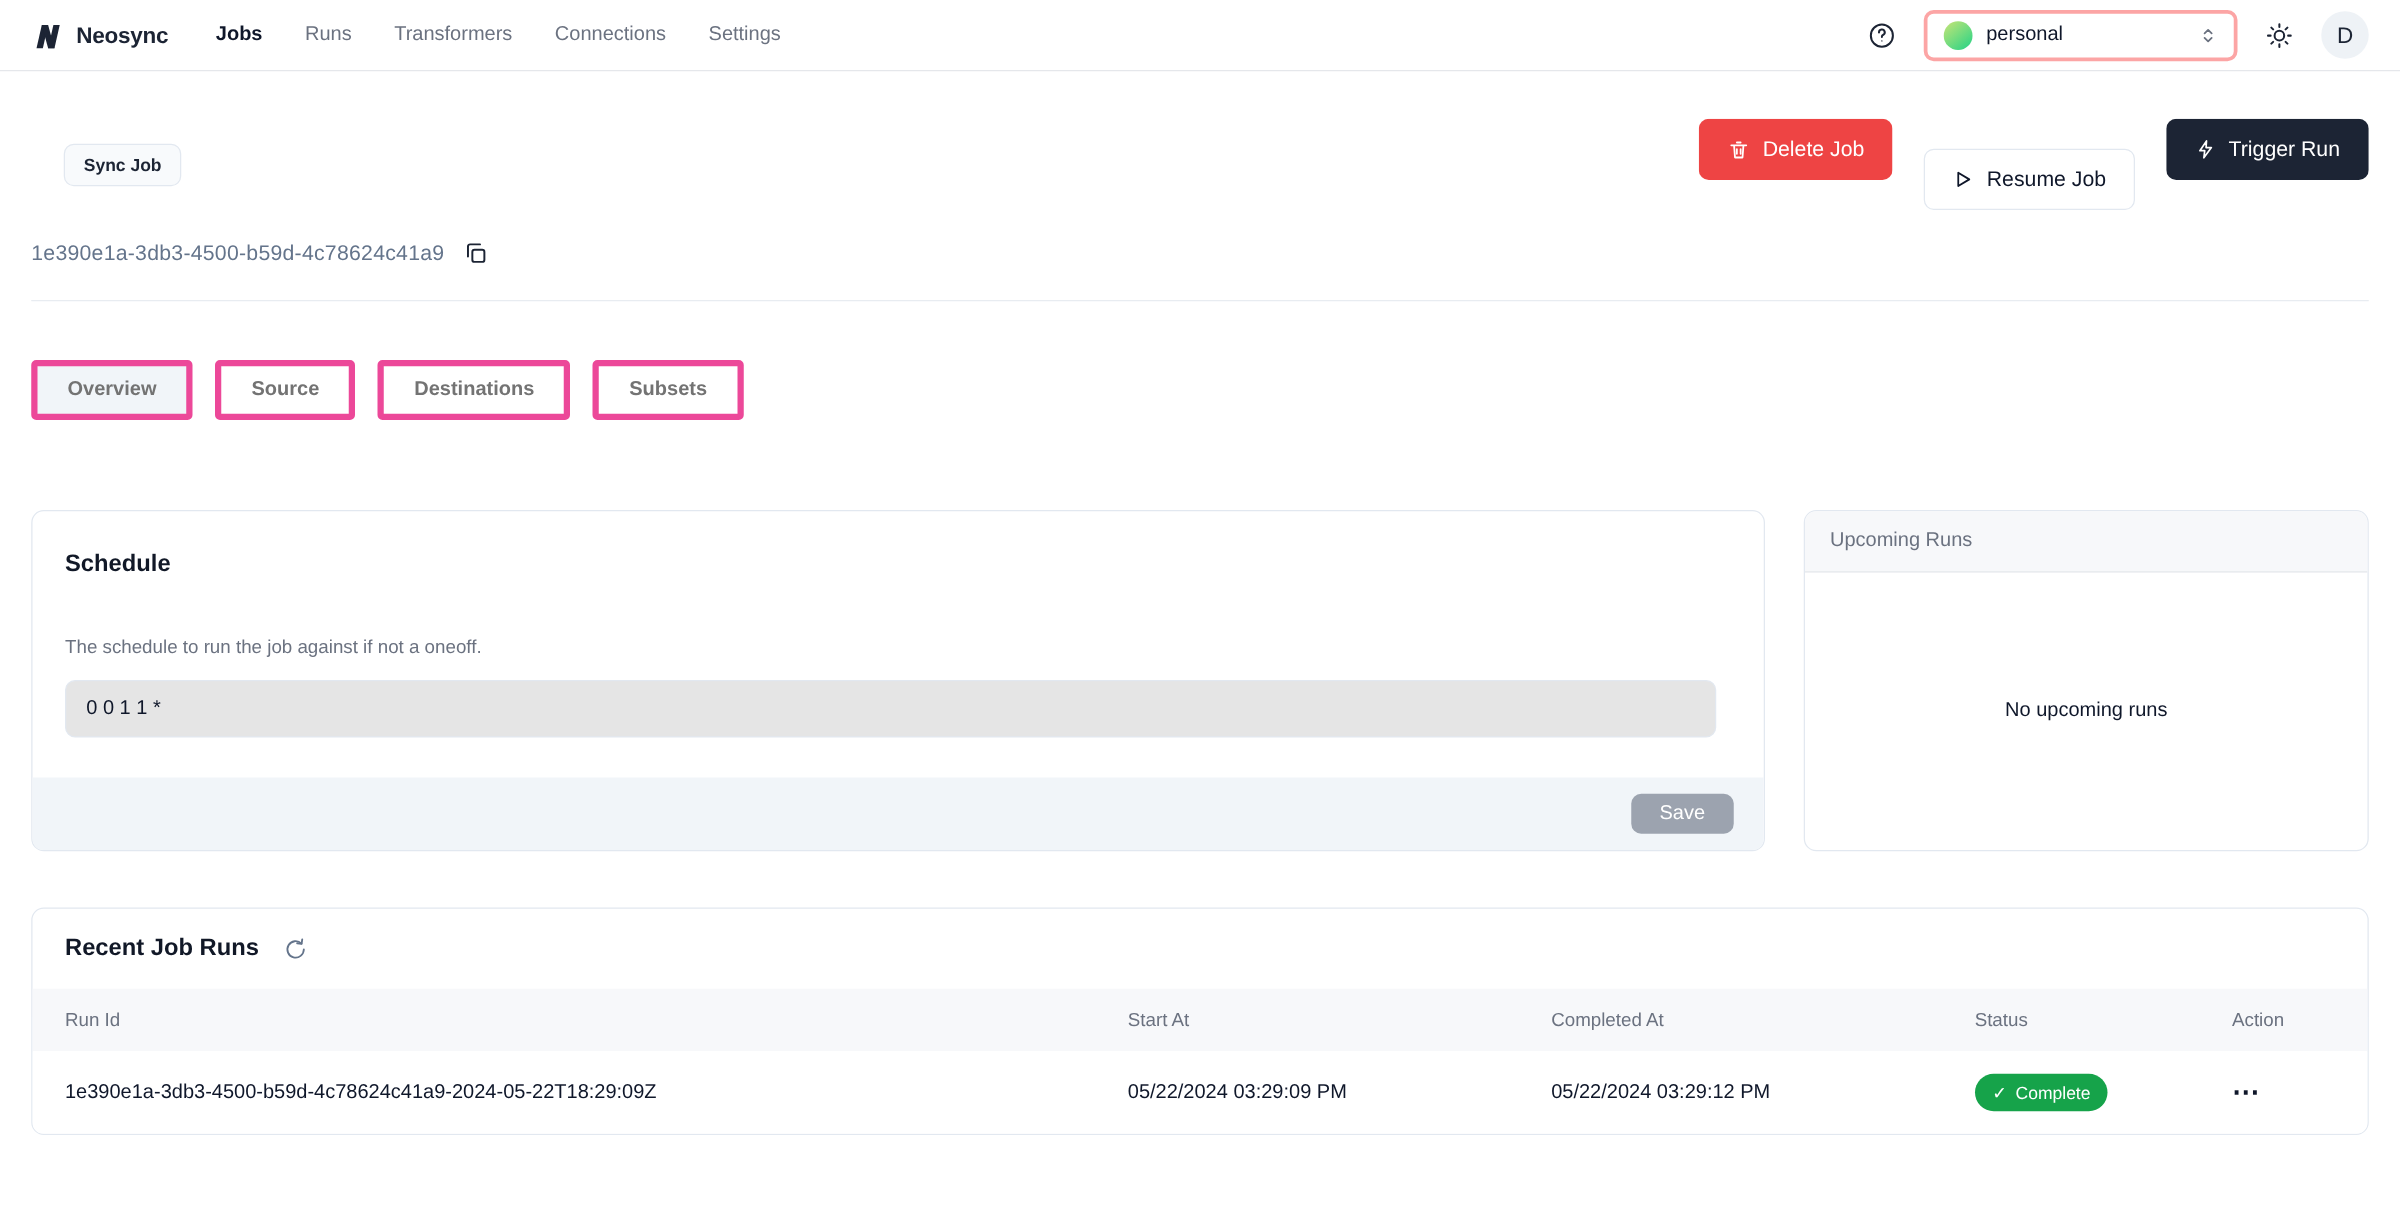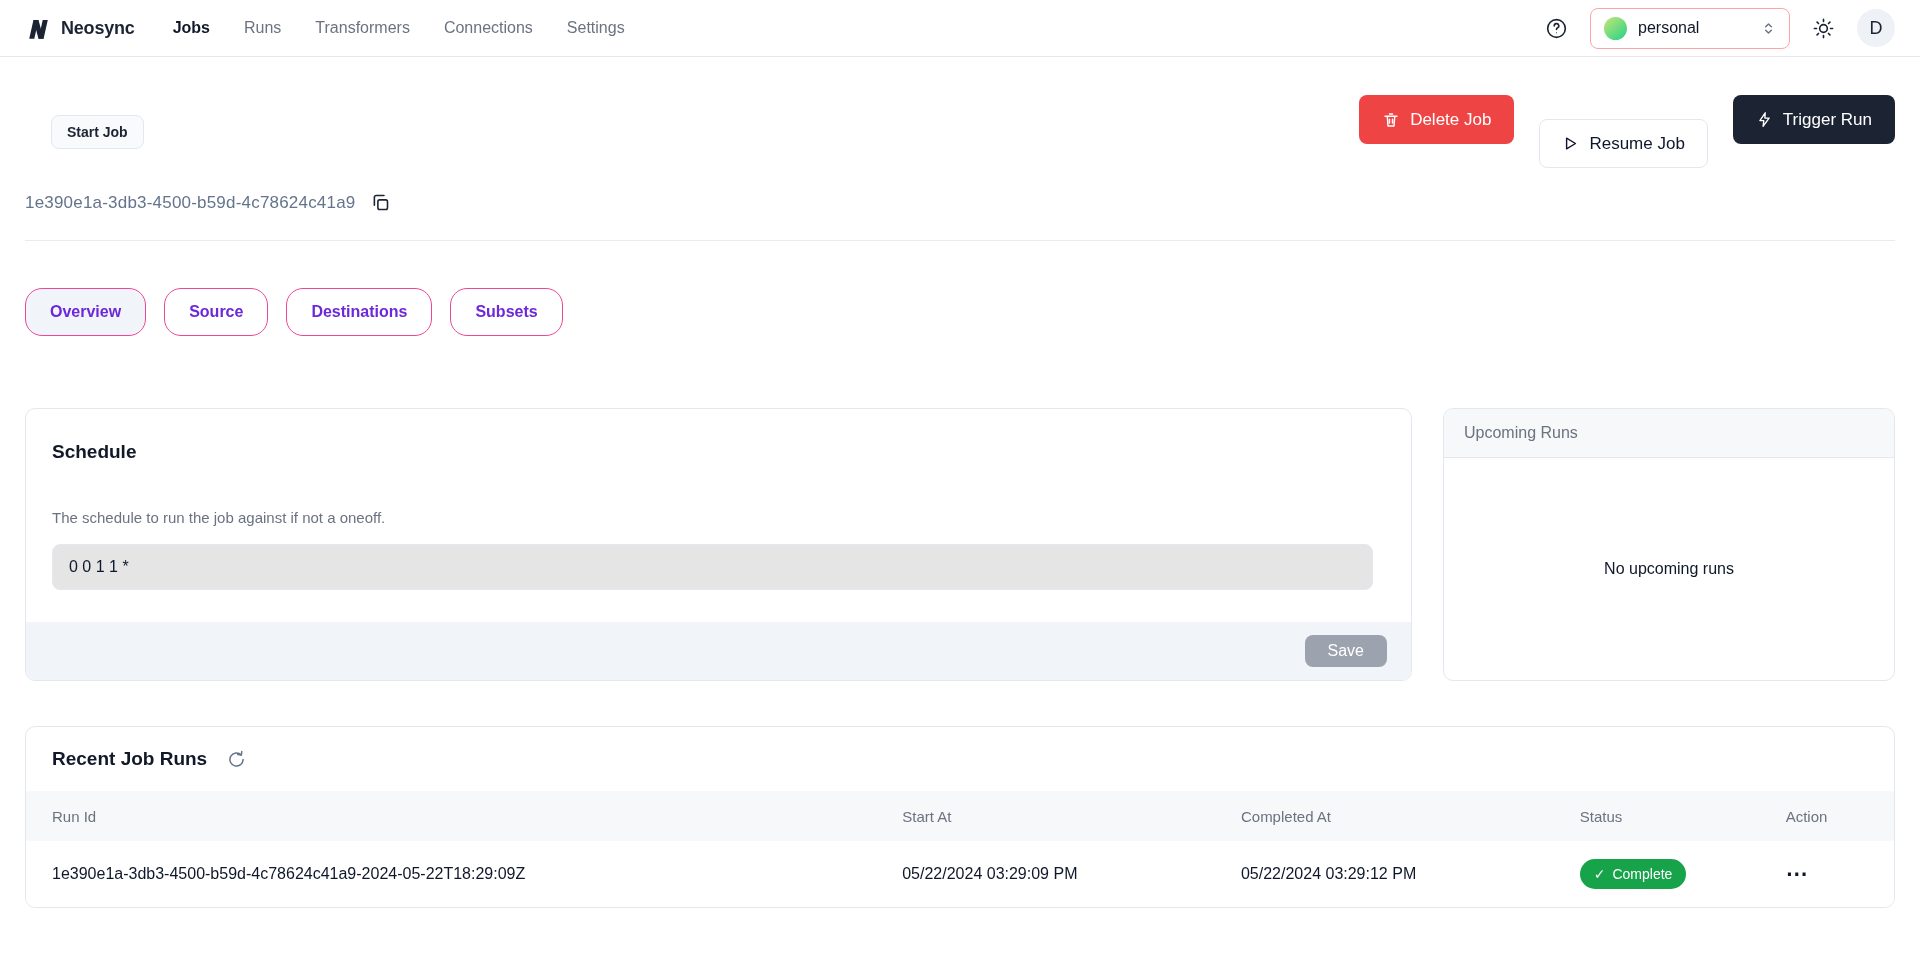--- a/index.html
+++ b/index.html
@@ -17,22 +17,22 @@
   }
   .brand { display: flex; align-items: center; gap: 9px; cursor: pointer; }
   .brand-name { font-size: 18px; font-weight: 700; color: #1c2434; letter-spacing: -0.2px; }
   .nav { display: flex; align-items: center; gap: 34px; margin-left: 38px; }
   .nav-item { font-size: 16px; color: #6b7280; cursor: pointer; }
   .nav-item.active { color: #0f172a; font-weight: 600; }
   .topbar-right { margin-left: auto; display: flex; align-items: center; gap: 22px; }
   .icon-btn { display: inline-flex; align-items: center; justify-content: center; cursor: pointer; }
   .workspace-select {
     display: flex; align-items: center; gap: 11px;
-    width: 200px; height: 41px; padding: 0 12px 0 13px;
-    border: 1px solid #fca5a5; border-radius: 8px; background: #fff; cursor: pointer;
+    width: 251px; height: 41px; padding: 0 12px 0 13px;
+    border: 3px solid #fca5a5; border-radius: 8px; background: #fff; cursor: pointer;
   }
   .ws-dot {
     width: 23px; height: 23px; border-radius: 50%;
     background: linear-gradient(140deg, #c0e377 5%, #7ddd7e 45%, #3bd584 85%);
   }
   .ws-label { font-size: 16px; color: #0f172a; }
   .ws-chevrons { margin-left: auto; }
   .avatar {
     width: 38px; height: 38px; border-radius: 50%; background: #eef2f6;
     display: flex; align-items: center; justify-content: center;
@@ -60,22 +60,22 @@
   .btn-trigger { background: #1c2434; color: #ffffff; }
 
   .id-row { margin-top: 24px; display: flex; align-items: center; gap: 15px; }
   .job-id { font-size: 17px; color: #64748b; letter-spacing: 0.2px; }
 
   .page-divider { margin-top: 27px; border: 0; border-top: 1px solid #e8ecf1; }
 
   .tabs { margin-top: 47px; display: flex; gap: 18px; }
   .tab {
     height: 48px; display: inline-flex; align-items: center; padding: 0 24px;
-    border: 1px solid #ec4899; border-radius: 17px; background: #fff;
-    font-size: 16px; font-weight: 600; color: #6d28d9; cursor: pointer;
+    border: 5px solid #ec4899; border-radius: 4px; background: #fff;
+    font-size: 16px; font-weight: 600; color: #737373; cursor: pointer;
   }
   .tab.active { background: #f1f5f9; }
 
   
   .cards-row { margin-top: 72px; display: grid; grid-template-columns: 1fr 452px; gap: 31px; align-items: stretch; }
   .card { border: 1px solid #e2e8f0; border-radius: 10px; background: #fff; }
 
   .schedule-card { display: flex; flex-direction: column; overflow: hidden; }
   .schedule-body { padding: 32px 26px 0 26px; flex: 1; }
   .card-title { font-size: 19px; font-weight: 700; color: #111827; }
@@ -181,21 +181,21 @@
 
     <span class="avatar">
       <span>D</span>
     </span>
   </div>
 </header>
 
 <main class="page">
 
   <div class="title-row">
-    <span class="type-badge">Start Job</span>
+    <span class="type-badge">Sync Job</span>
 
     <div class="title-actions">
       <button class="btn btn-delete">
         <span>
           <svg width="18" height="18" viewBox="0 0 24 24" fill="none" stroke="#ffffff" stroke-width="1.9" stroke-linecap="round" stroke-linejoin="round">
             <path d="M4 7h16M10 4h4M7 7l1 13h8l1-13M10 11v5M14 11v5"></path>
           </svg>
         </span>
         <span>Delete Job</span>
       </button>

